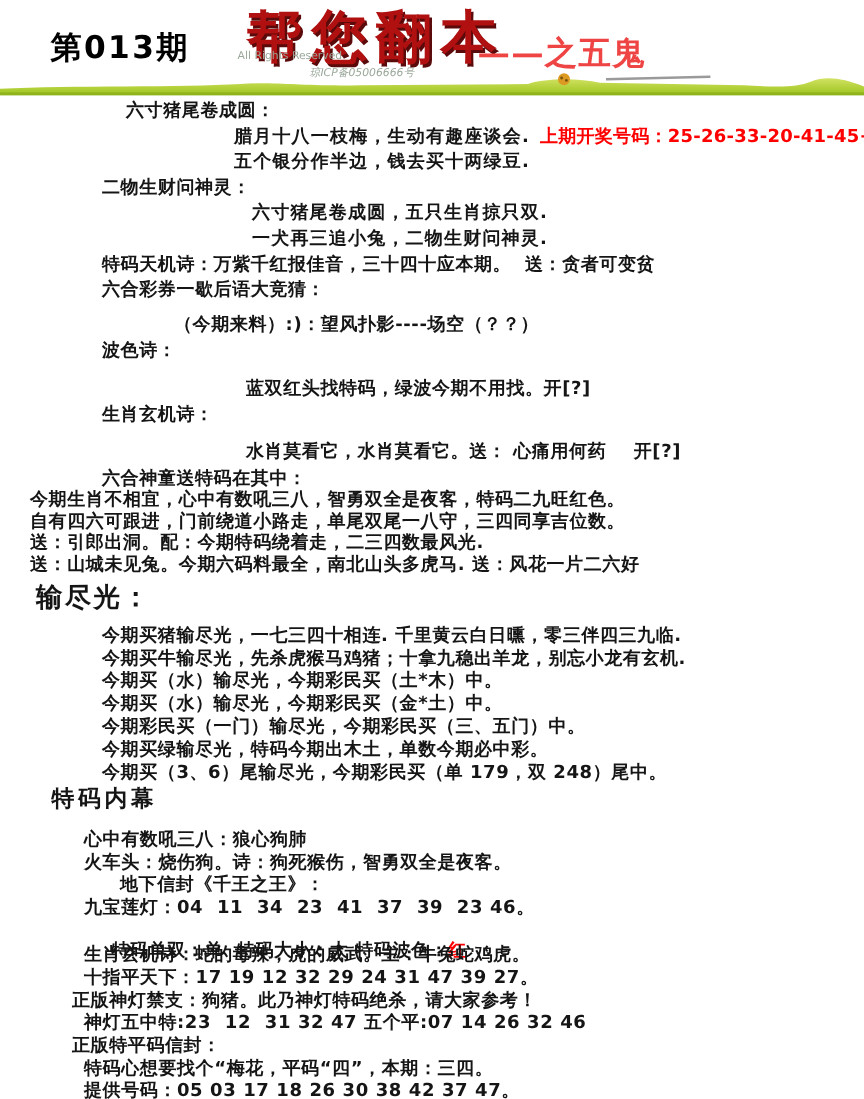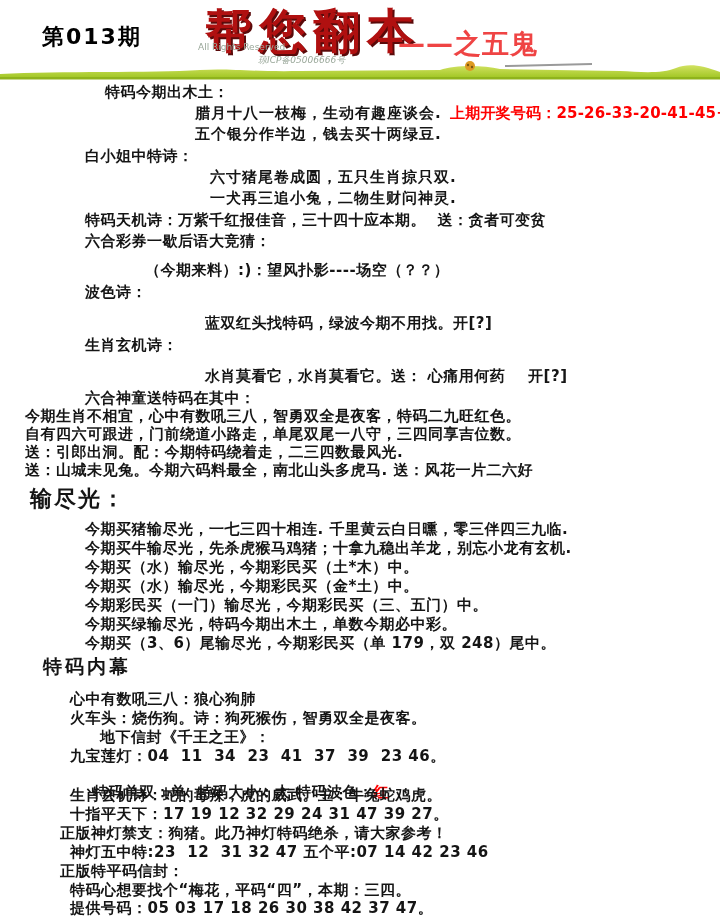--- a/index.html
+++ b/index.html
@@ -6,21 +6,21 @@
   .sheet{
     position:relative;width:720px;height:916px;background:#ffffff;overflow:hidden;
     font-family:"DejaVu Sans","Liberation Sans",sans-serif;
     font-weight:bold;color:#151515;
   }
   .line{position:absolute;font-size:15px;line-height:17px;white-space:pre;letter-spacing:.5px;}
   .indent-poem{letter-spacing:1px;}
   .red{color:#ff0000;}
   .h1{font-size:22px;letter-spacing:2px;}
   .h2{font-size:19px;letter-spacing:3px;padding-left:13px;}
-  .issue{position:absolute;left:42px;top:22px;font-size:22px;letter-spacing:2px;color:#000;}
+  .issue{position:absolute;left:42px;top:22px;font-size:26px;letter-spacing:2px;color:#000;}
   .title-main{
     position:absolute;left:205px;top:0px;
     font-family:"DejaVu Serif","Liberation Serif",serif;
     font-size:47px;font-weight:900;color:#b01010;
     text-shadow:2px 2px 0 #5a0a0a;letter-spacing:7px;white-space:pre;
   }
   .title-suffix{
     position:absolute;left:398px;top:26px;
     font-family:"DejaVu Serif","Liberation Serif",serif;
     font-size:27px;font-weight:900;color:#ef4444;white-space:pre;letter-spacing:1px;
@@ -54,25 +54,25 @@
     <line x1="505" y1="8" x2="592" y2="6" stroke="#9a9a9a" stroke-width="2"></line>
     <g>
       <circle cx="470" cy="8" r="5" fill="#dd9a22"></circle>
       <circle cx="468" cy="7" r="1.2" fill="#7a5510"></circle>
       <circle cx="472" cy="9" r="1.2" fill="#7a5510"></circle>
     </g>
   </svg>
 
   <div class="lastdraw">上期开奖号码：25-26-33-20-41-45+11</div>
 
-  <div class="line" style="left:105px;top:84px">特码今期出木土：</div>
+  <div class="line" style="left:105px;top:84px">六寸猪尾卷成圆：</div>
   <div class="line indent-poem" style="left:195px;top:105px">腊月十八一枝梅，生动有趣座谈会.</div>
   <div class="line indent-poem" style="left:195px;top:126px">五个银分作半边，钱去买十两绿豆.</div>
 
-  <div class="line" style="left:85px;top:148px">白小姐中特诗：</div>
+  <div class="line" style="left:85px;top:148px">二物生财问神灵：</div>
   <div class="line indent-poem" style="left:210px;top:169px">六寸猪尾卷成圆，五只生肖掠只双.</div>
   <div class="line indent-poem" style="left:210px;top:190px">一犬再三追小兔，二物生财问神灵.</div>
 
   <div class="line" style="left:85px;top:212px">特码天机诗：万紫千红报佳音，三十四十应本期。  送：贪者可变贫</div>
   <div class="line" style="left:85px;top:233px">六合彩券一歇后语大竞猜：</div>
   <div class="line" style="left:145px;top:262px">（今期来料）:)：望风扑影----场空（？？）</div>
 
   <div class="line" style="left:85px;top:284px">波色诗：</div>
   <div class="line" style="left:205px;top:315px">蓝双红头找特码，绿波今期不用找。开[?]</div>
 
@@ -98,18 +98,18 @@
   <div class="line" style="left:70px;top:691px">心中有数吼三八：狼心狗肺</div>
   <div class="line" style="left:70px;top:710px">火车头：烧伤狗。诗：狗死猴伤，智勇双全是夜客。</div>
   <div class="line" style="left:100px;top:729px">地下信封《千王之王》：</div>
   <div class="line" style="left:70px;top:748px">九宝莲灯：04  11  34  23  41  37  39  23 46。</div>
   <div class="line" style="left:70px;top:767px">
     <span>特码单双：单  特码大小：大 特码波色：</span><span class="red">红</span>
   </div>
   <div class="line" style="left:70px;top:787px">生肖玄机诗：蛇的毒辣，虎的威武。主：牛兔蛇鸡虎。</div>
   <div class="line" style="left:70px;top:806px">十指平天下：17 19 12 32 29 24 31 47 39 27。</div>
   <div class="line" style="left:60px;top:825px">正版神灯禁支：狗猪。此乃神灯特码绝杀，请大家参考！</div>
-  <div class="line" style="left:70px;top:844px">神灯五中特:23  12  31 32 47 五个平:07 14 42 23 46</div>
+  <div class="line" style="left:70px;top:844px">神灯五中特:23  12  31 32 47 五个平:07 14 26 32 46</div>
   <div class="line" style="left:60px;top:863px">正版特平码信封：</div>
   <div class="line" style="left:70px;top:882px">特码心想要找个“梅花，平码“四”，本期：三四。</div>
   <div class="line" style="left:70px;top:900px">提供号码：05 03 17 18 26 30 38 42 37 47。</div>
 
 </div>
 
 </body></html>

